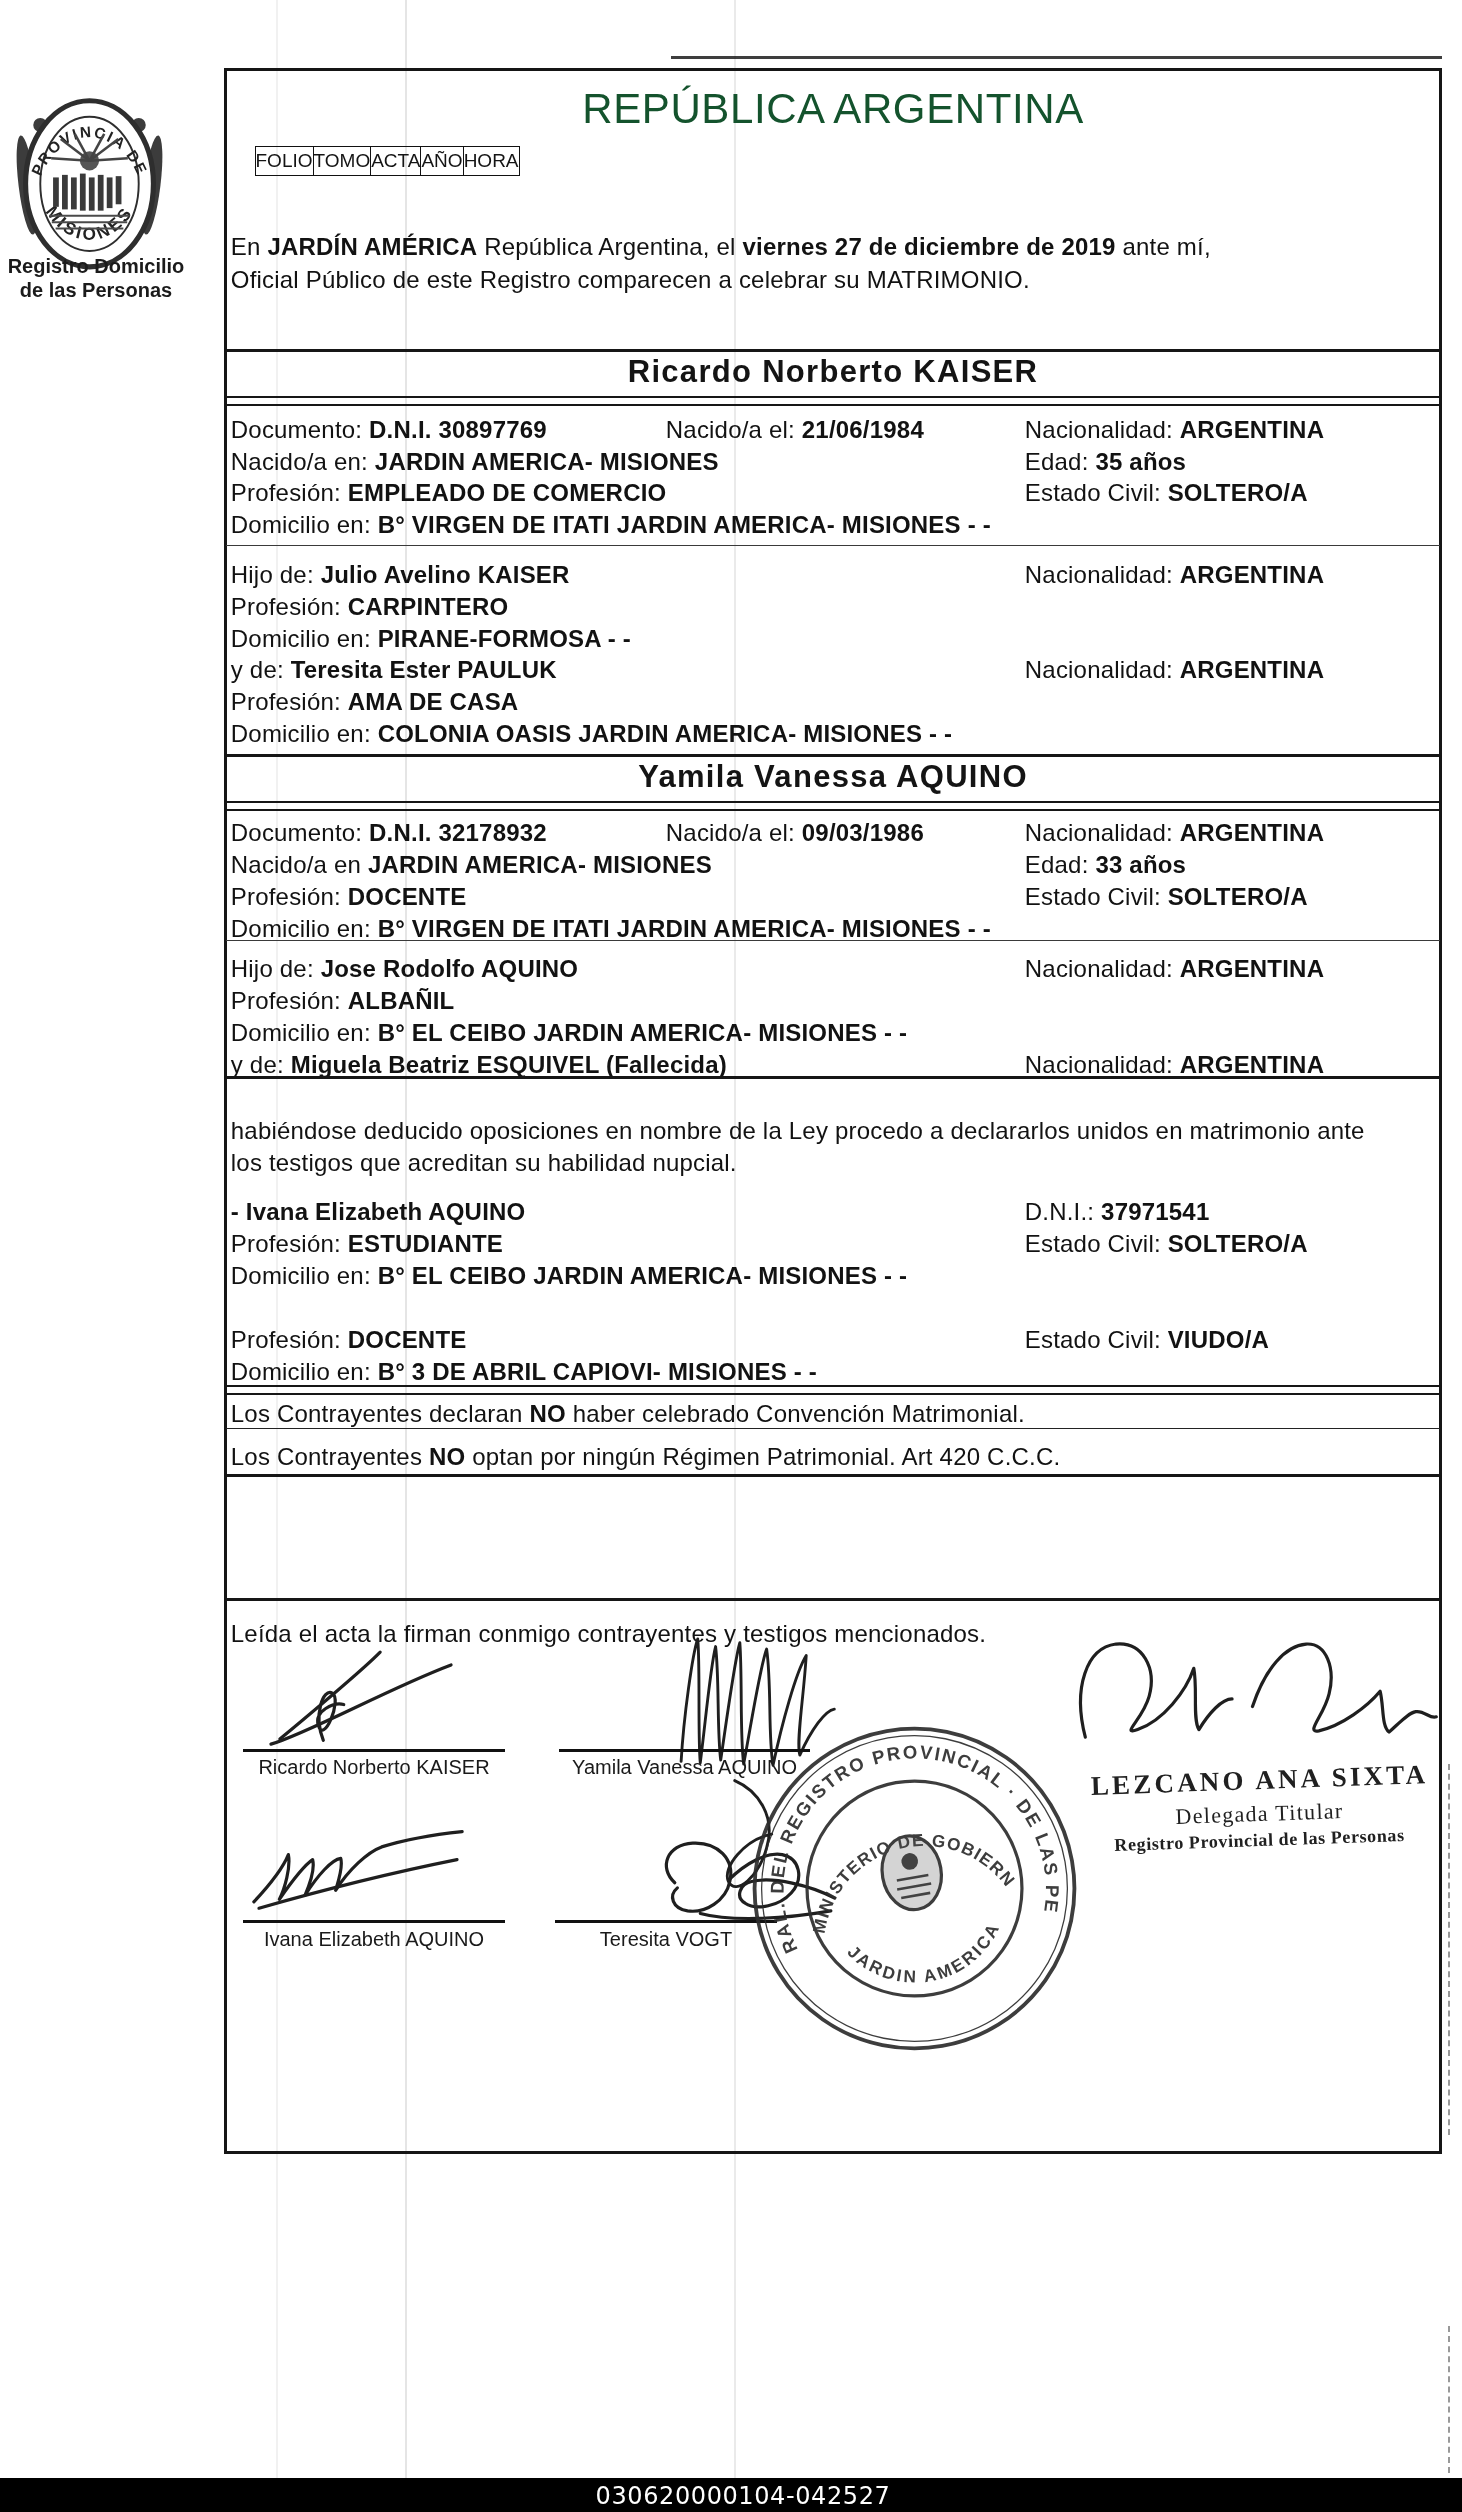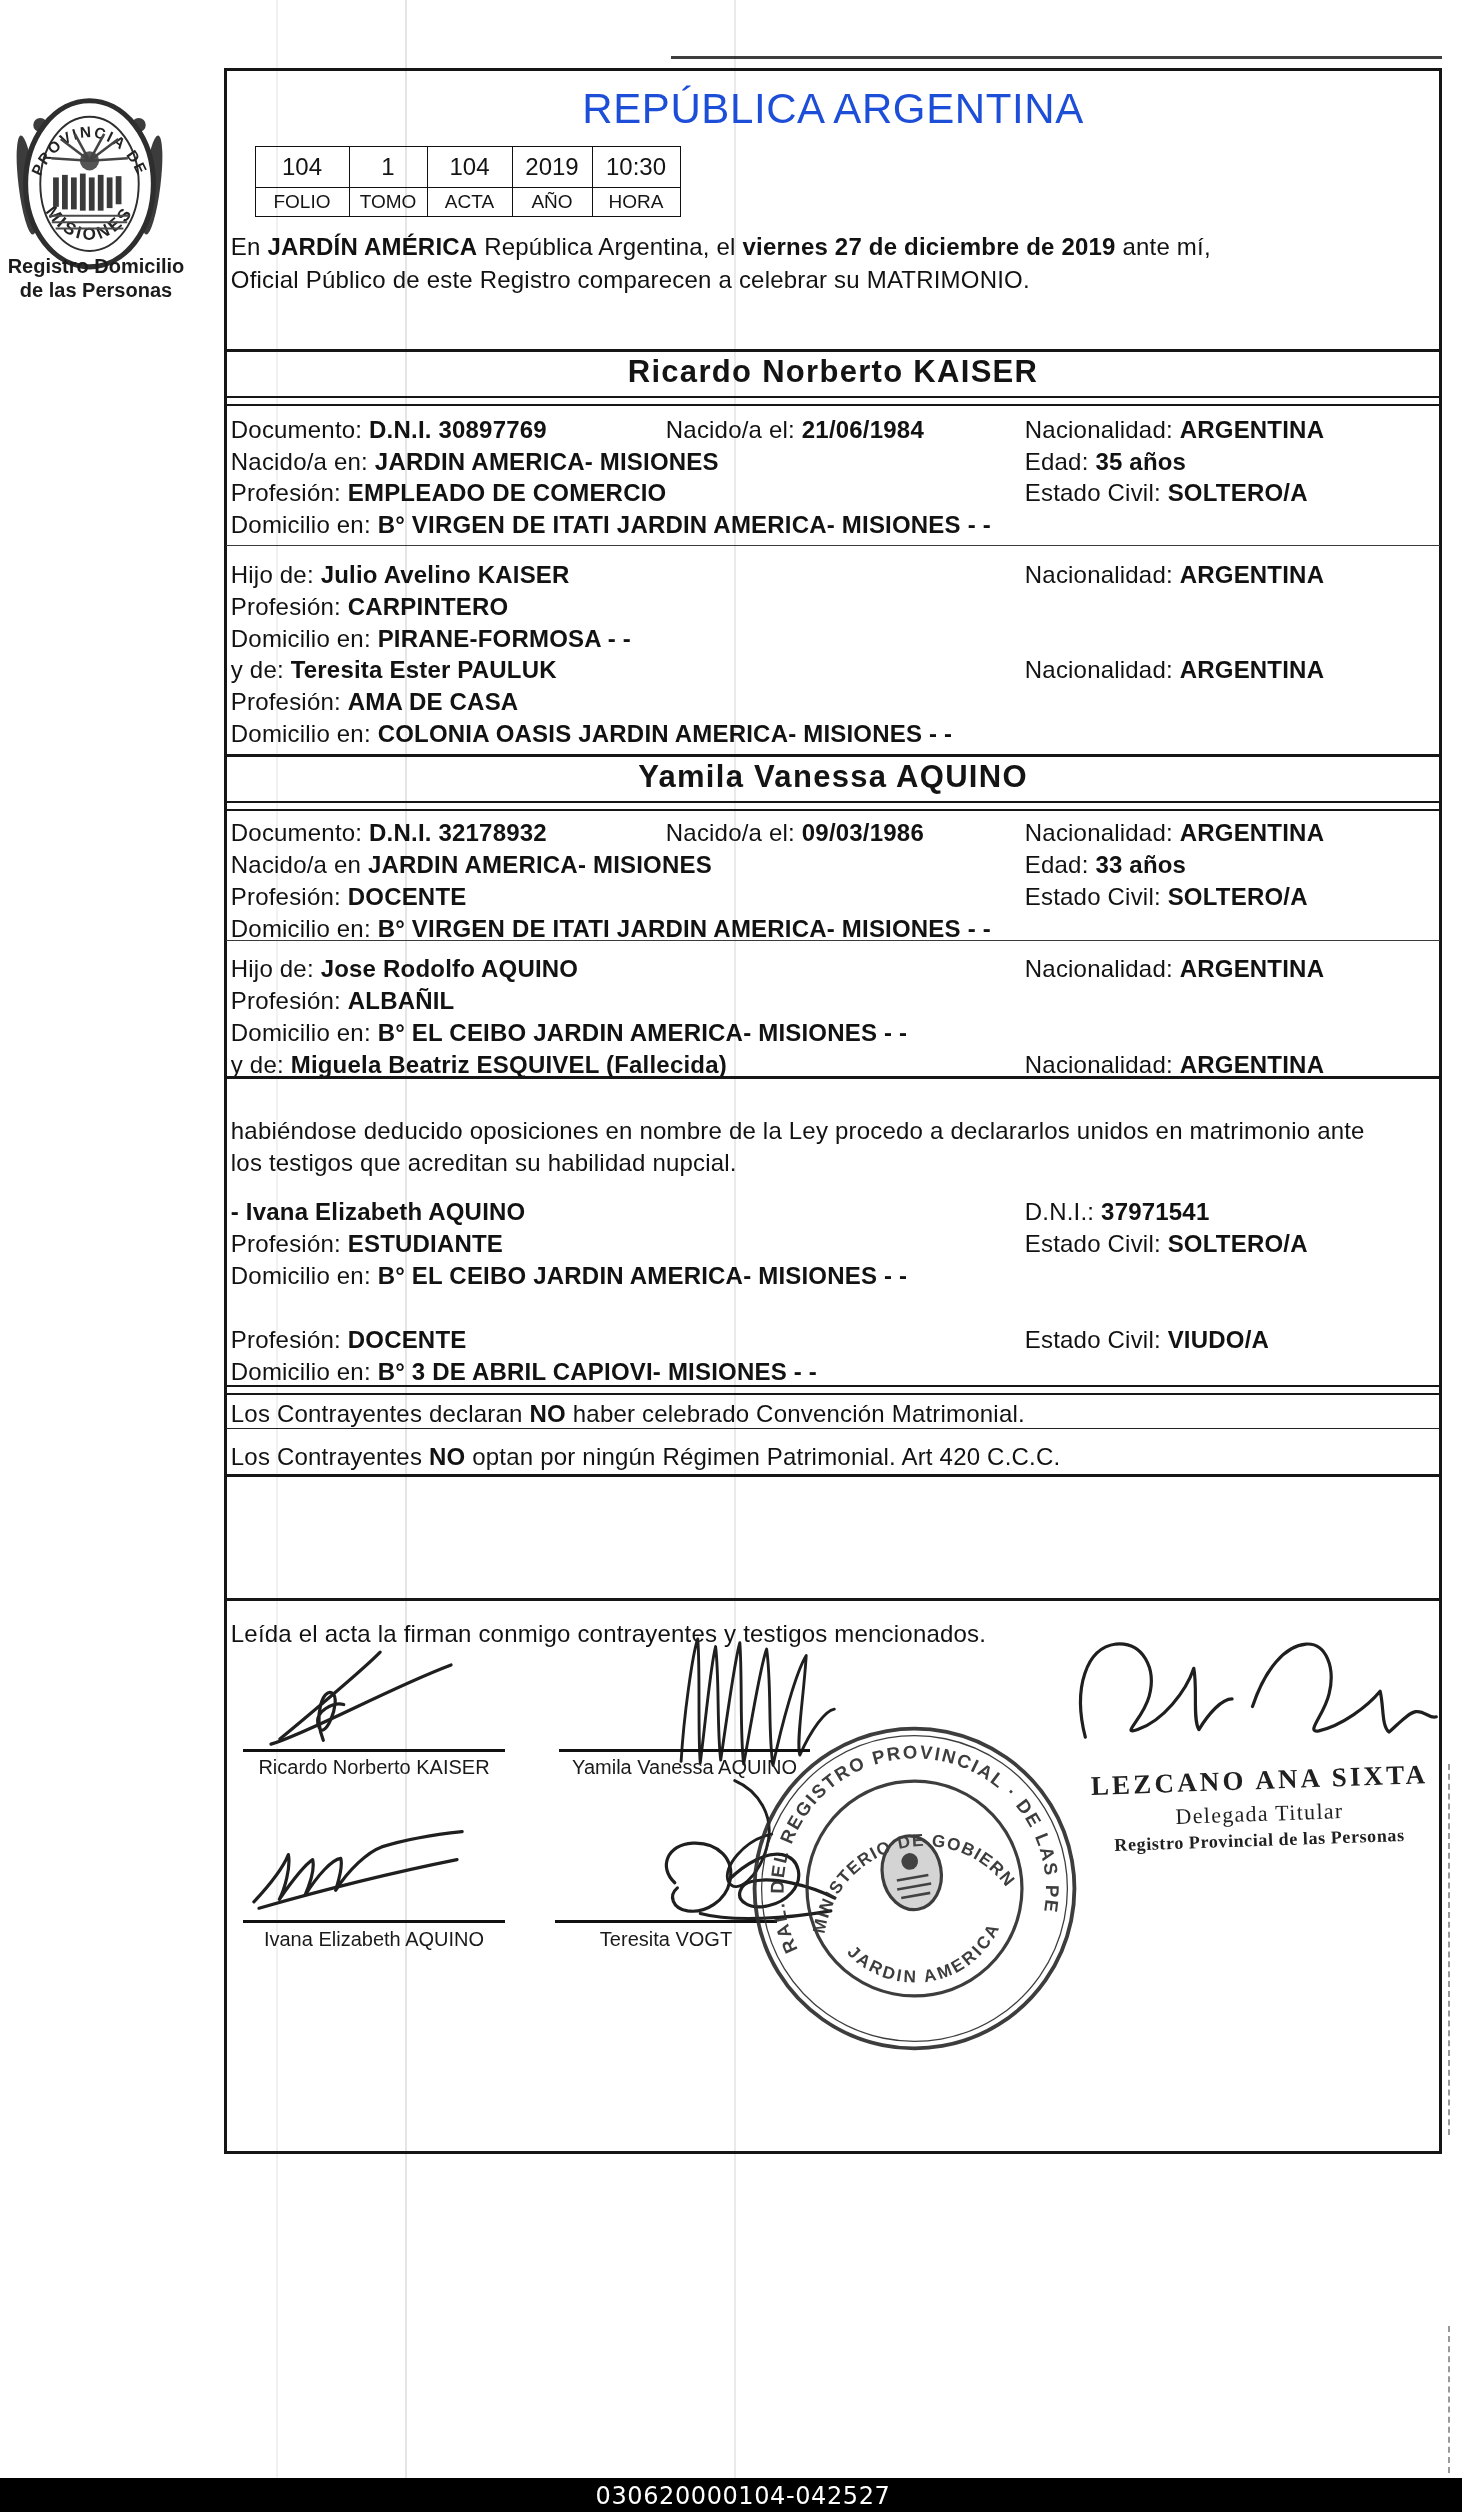--- a/index.html
+++ b/index.html
@@ -8,21 +8,21 @@
   
   .fold{position:absolute;top:0;height:2512px;width:1.9px;background:rgba(0,0,0,0.10);}
   .scan-streak{position:absolute;left:671px;top:56px;width:771px;height:3.2px;background:#1c1c1c;opacity:.85;}
   .dash-mark{position:absolute;width:0;border-left:2.6px dashed rgba(0,0,0,0.40);}
   
   .logo{position:absolute;left:16px;top:89px;width:147px;height:189px;}
   .logo-caption{position:absolute;left:0px;top:254px;width:192px;text-align:center;
                 font-size:20px;font-weight:700;line-height:24px;color:#1b1b1b;}
   
   .box{position:absolute;left:224px;top:68px;width:1212px;height:2080px;border:3.2px solid #151515;}
-  .title{position:absolute;left:0;right:0;top:14px;text-align:center;font-size:42px;letter-spacing:0.6px;color:#1d4ed8;}
+  .title{position:absolute;left:0;right:0;top:14px;text-align:center;font-size:42px;letter-spacing:0.6px;color:#14532d;}
   
   .regtable{position:absolute;left:27.5px;top:75px;border-collapse:collapse;}
   .regtable td{border:1.9px solid #111;text-align:center;padding:0;}
   .regtable .v td{height:40px;font-size:24px;}
   .regtable .l td{height:28px;font-size:19px;}
   .w0{width:93px}.w1{width:77px}.w2{width:84px}.w3{width:79px}.w4{width:87px}
   .mat-box{position:absolute;left:931px;top:71px;width:258px;height:77px;border:3.2px solid #111;
            text-align:center;line-height:77px;font-size:32px;letter-spacing:1.3px;}
   
   .row{position:absolute;left:3.8px;right:3.8px;height:32px;font-size:24px;line-height:32px;
@@ -111,27 +111,20 @@
     <div>Registro Domicilio</div>
     <div>de las Personas</div>
   </div>
 
   <div class="box">
 
     <div class="title">REPÚBLICA ARGENTINA</div>
 
     <table class="regtable">
       <tbody>
-          <tr class="v">
-        <td class="w0">104</td>
-        <td class="w1">1</td>
-        <td class="w2">104</td>
-        <td class="w3">2019</td>
-        <td class="w4">10:30</td>
-      </tr>
       <tr class="l">
         <td>FOLIO</td>
         <td>TOMO</td>
         <td>ACTA</td>
         <td>AÑO</td>
         <td>HORA</td>
       </tr>
     </tbody>
       </table>
 

